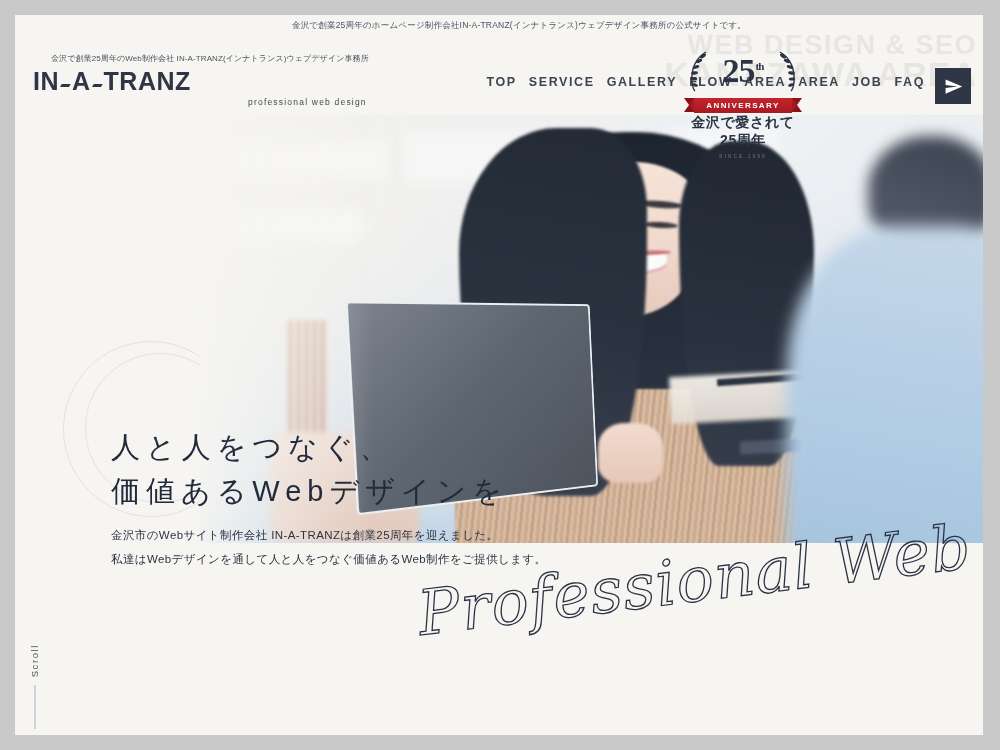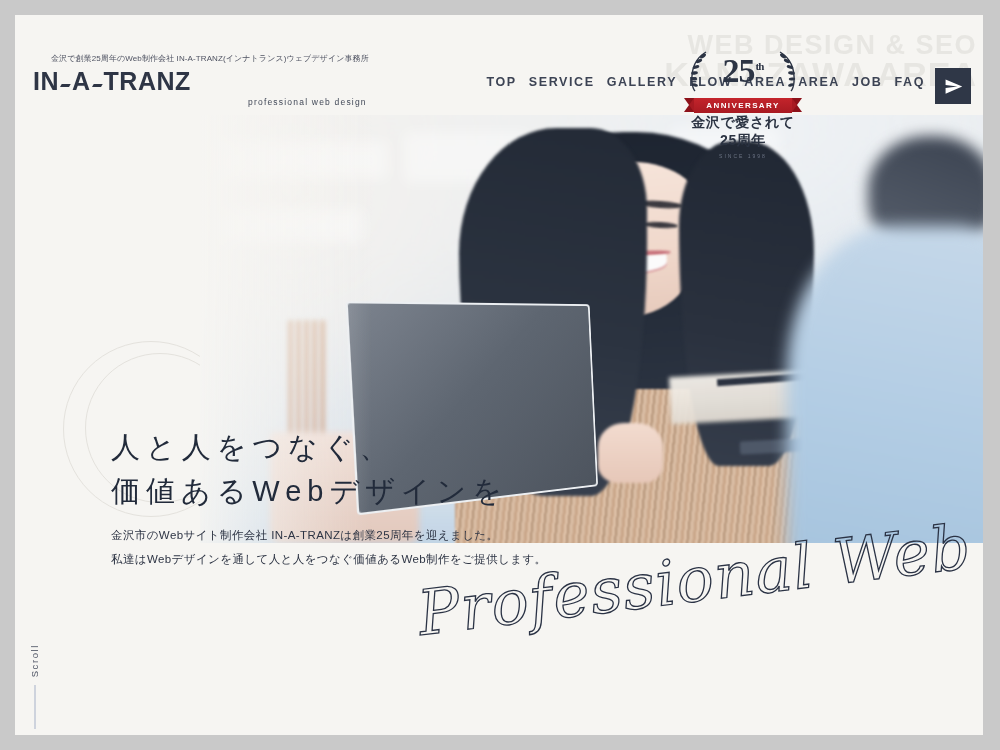--- a/index.html
+++ b/index.html
@@ -346,20 +346,23 @@
     transform:rotate(180deg);
     margin-bottom:8px;
   }
   #scroll .line { width:2px; height:44px; background:#ced3dd; }
 </style>
 </head>
 <body>
 
 <div id="frame">
 
+  <div id="topbar">
+    <div class="txt">金沢で創業25周年のホームページ制作会社IN-A-TRANZ(インナトランス)ウェブデザイン事務所の公式サイトです。</div>
+  </div>
 
   <div id="watermark">
     <div class="l1">WEB DESIGN &amp; SEO</div>
     <div class="l2">KANAZAWA AREA</div>
   </div>
 
   <div id="header">
 
     <div id="brand">
       <div class="tagline">金沢で創業25周年のWeb制作会社  IN-A-TRANZ(インナトランス)ウェブデザイン事務所</div>

